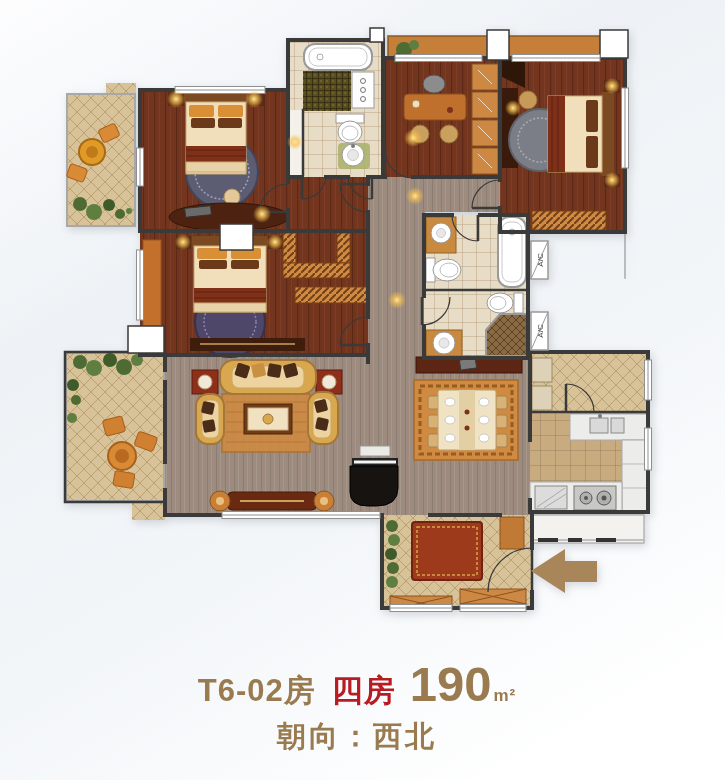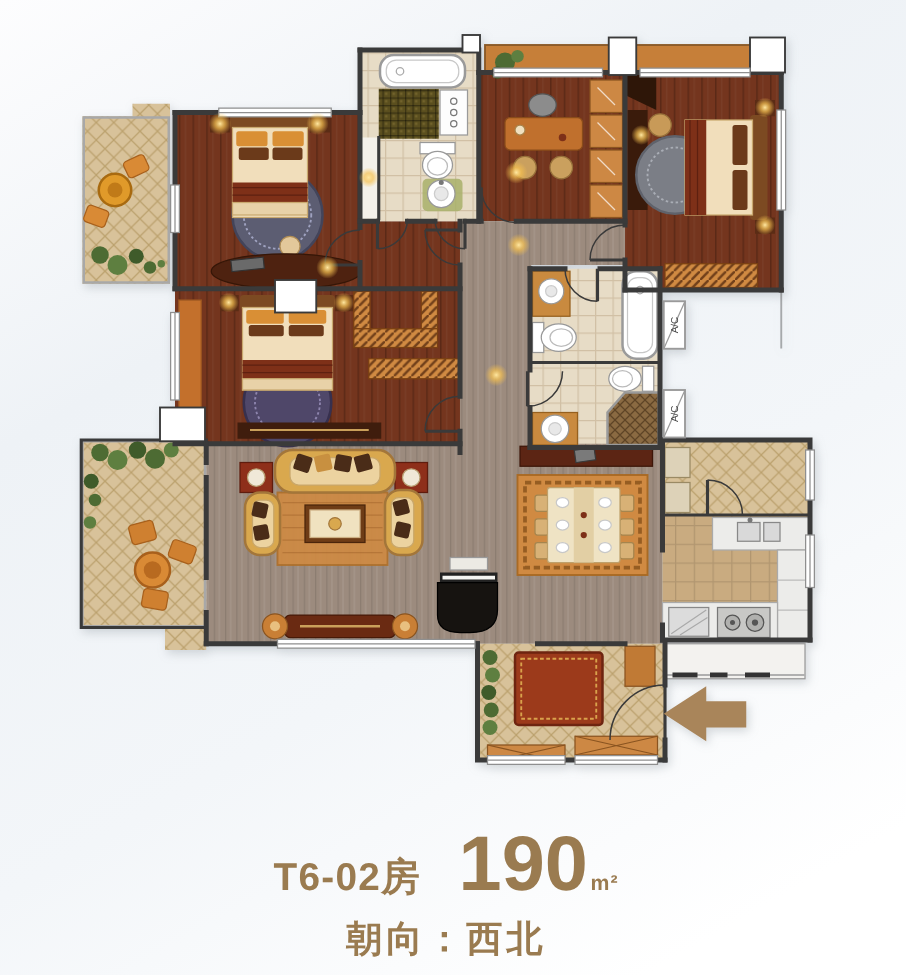--- a/index.html
+++ b/index.html
@@ -11,21 +11,21 @@
   .stage{position:relative;width:714px;height:780px;}
   svg.plan{position:absolute;top:0;left:0;filter:drop-shadow(2px 3px 4px rgba(100,110,120,.25));}
   svg text{font-family:"Liberation Sans",sans-serif;}
   .caption{
     position:absolute;left:0;top:656px;width:100%;text-align:center;
     color:var(--caption-text,#9a7b50);font-weight:bold;
   }
   .cap-line1{display:flex;justify-content:center;align-items:baseline;font-size:31px;letter-spacing:1px;line-height:1.15;}
   .cap-line1 .unit{margin-right:16px;}
   .cap-line1 .hl{color:var(--caption-highlight,#b71c22);}
-  .cap-line1 .area{font-size:62px;margin-left:14px;letter-spacing:0;}
+  .cap-line1 .area{font-size:49px;margin-left:14px;letter-spacing:0;}
   .cap-line1 .area-unit{font-size:17px;margin-left:2px;}
   .cap-line2{font-size:29px;margin-top:5px;letter-spacing:3px;}
 </style>
 </head>
 <body>
 
 <div class="stage">
 
 <svg class="plan" viewBox="0 0 725 655" width="725" height="655" xmlns="http://www.w3.org/2000/svg">
 <defs>
@@ -510,19 +510,20 @@
   <circle cx="413" cy="138" r="9"></circle>
         <circle cx="415" cy="196" r="9"></circle>
   <circle cx="397" cy="300" r="9"></circle>
         <circle cx="295" cy="142" r="8"></circle>
 </g>
 </svg>
 
 <div class="caption">
   <div class="cap-line1">
     <span class="unit">T6-02房</span>
+        <span class="hl">四房</span>
         <span class="area">190</span>
         <span class="area-unit">m²</span>
   </div>
   <div class="cap-line2">朝向：西北</div>
 </div>
 
 </div>
 
 </body></html>

